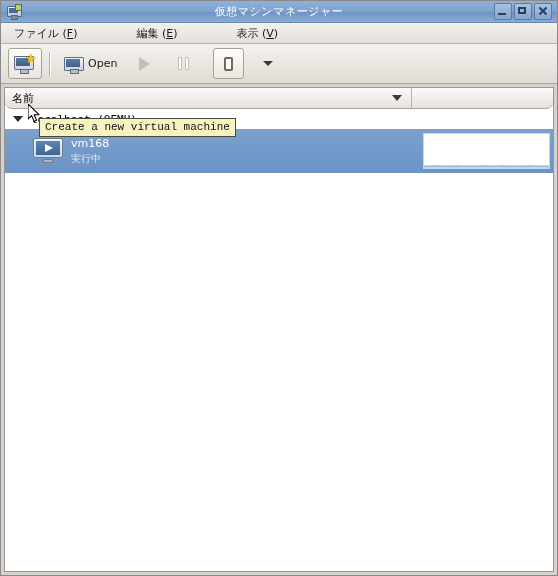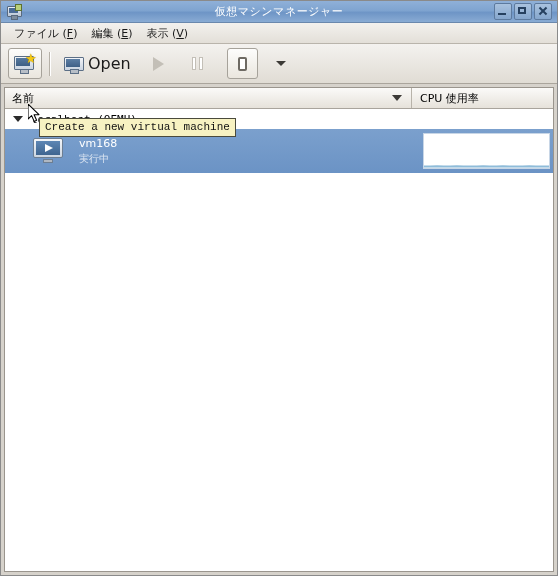--- a/index.html
+++ b/index.html
@@ -110,20 +110,21 @@
 
   
   .menubar {
     height: 20px; min-height: 20px;
     background: linear-gradient(to bottom,#f3f1ee,#e3dfd8);
     border-bottom: 1px solid #b9b4ab;
     display: flex;
     align-items: center;
     padding-left: 6px;
     font-size: 11px;
+    gap: 45px;
   }
   .menu-item {
     padding: 2px 7px;
     color: #1a1a1a;
     white-space: nowrap;
   }
   .menu-item u { text-decoration: underline; }
 
   
   .toolbar {
@@ -145,21 +146,21 @@
     gap: 5px;
     padding: 0 5px;
     border: 1px solid transparent;
     border-radius: 3px;
   }
   .tool-btn.framed {
     border: 1px solid #a6a29a;
     background: linear-gradient(to bottom,#fdfdfc,#eae6de);
   }
   .tool-btn.disabled { opacity: 1; }
-  .tool-label { font-size: 16px; color: #1a1a1a; }
+  .tool-label { font-size: 11px; color: #1a1a1a; }
   .tool-sep {
     width: 1px; height: 24px;
     background: #b5b0a7;
     margin: 0 7px;
     border-right: 1px solid #ffffff;
   }
 
   
   .ic-newvm { position: relative; width: 22px; height: 20px; }
   .ic-newvm .scr {
@@ -272,20 +273,21 @@
     flex-direction: column;
     overflow: hidden;
     position: relative;
   }
   .col-header {
     height: 20px; min-height: 20px;
     display: flex;
     background: linear-gradient(to bottom,#fbfaf8,#e6e2da);
     border-bottom: 1px solid #a9a49c;
     font-size: 11px;
+    border-radius: 7px;
   }
   .col-name {
     flex: none;
     width: 407px;
     display: flex;
     align-items: center;
     padding-left: 7px;
     box-sizing: border-box;
     border-right: 1px solid #b8b3aa;
     position: relative;
@@ -353,21 +355,21 @@
     border-bottom: 4px solid transparent;
   }
   .vm-icon .base {
     position: absolute; left: 10px; top: 21px;
     width: 10px; height: 4px;
     background: #b0b8c2;
     border: 1px solid #6d7e92;
     box-sizing: border-box;
   }
   .vm-text {
-    margin-left: 16px;
+    margin-left: 8px;
     line-height: 1.35;
   }
   .vm-name { font-size: 11px; color: #ffffff; }
   .vm-status { font-size: 10px; color: #dde6f2; }
 
   .cpu-cell {
     position: absolute;
     left: 418px; top: 4px;
     width: 127px; height: 36px;
     background: #ffffff;
@@ -457,23 +459,20 @@
 
     <div class="tooltip">Create a new virtual machine</div>
   </div>
 
   <div class="list-wrap">
 
     <div class="col-header">
       <div class="col-name">
         <span>名前</span>
         <span class="sort ic-chevron"></span>
-      </div>
-      <div class="col-cpu">
-        <span>CPU 使用率</span>
       </div>
     </div>
 
     <div class="rows">
 
       <div class="row-host">
         <span class="tri-down"></span>
         <span>localhost (QEMU)</span>
       </div>
 

